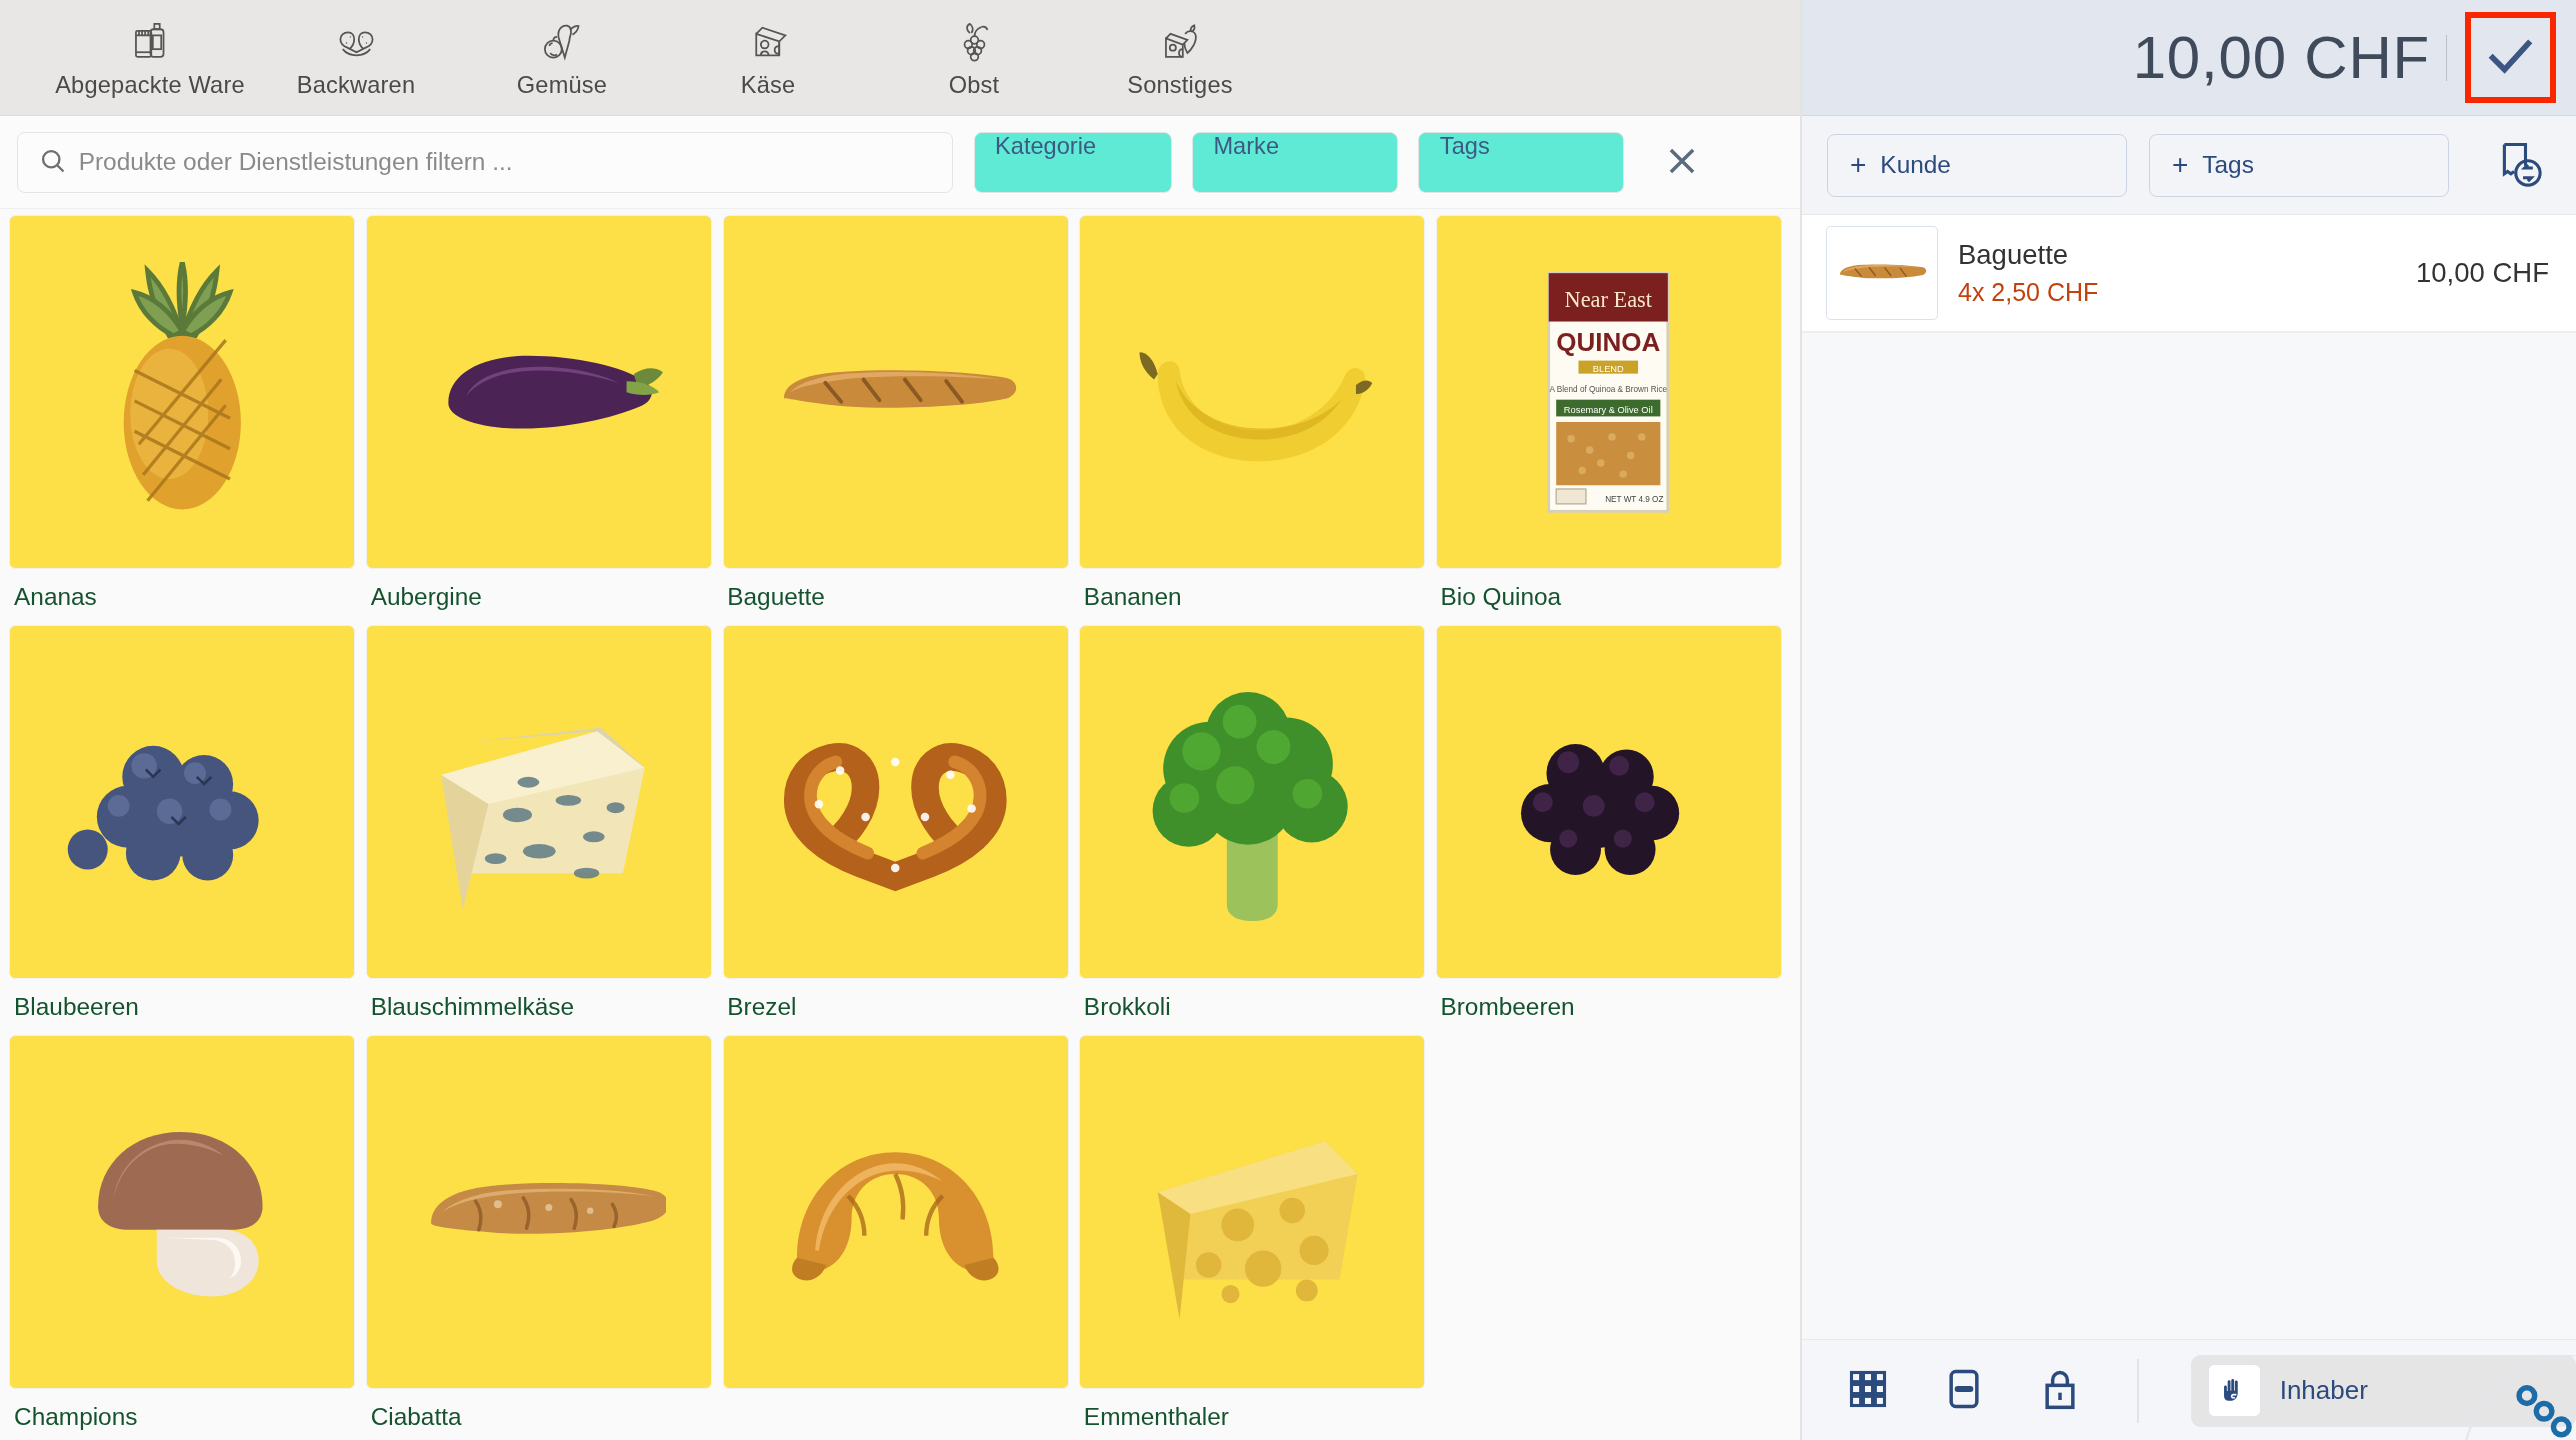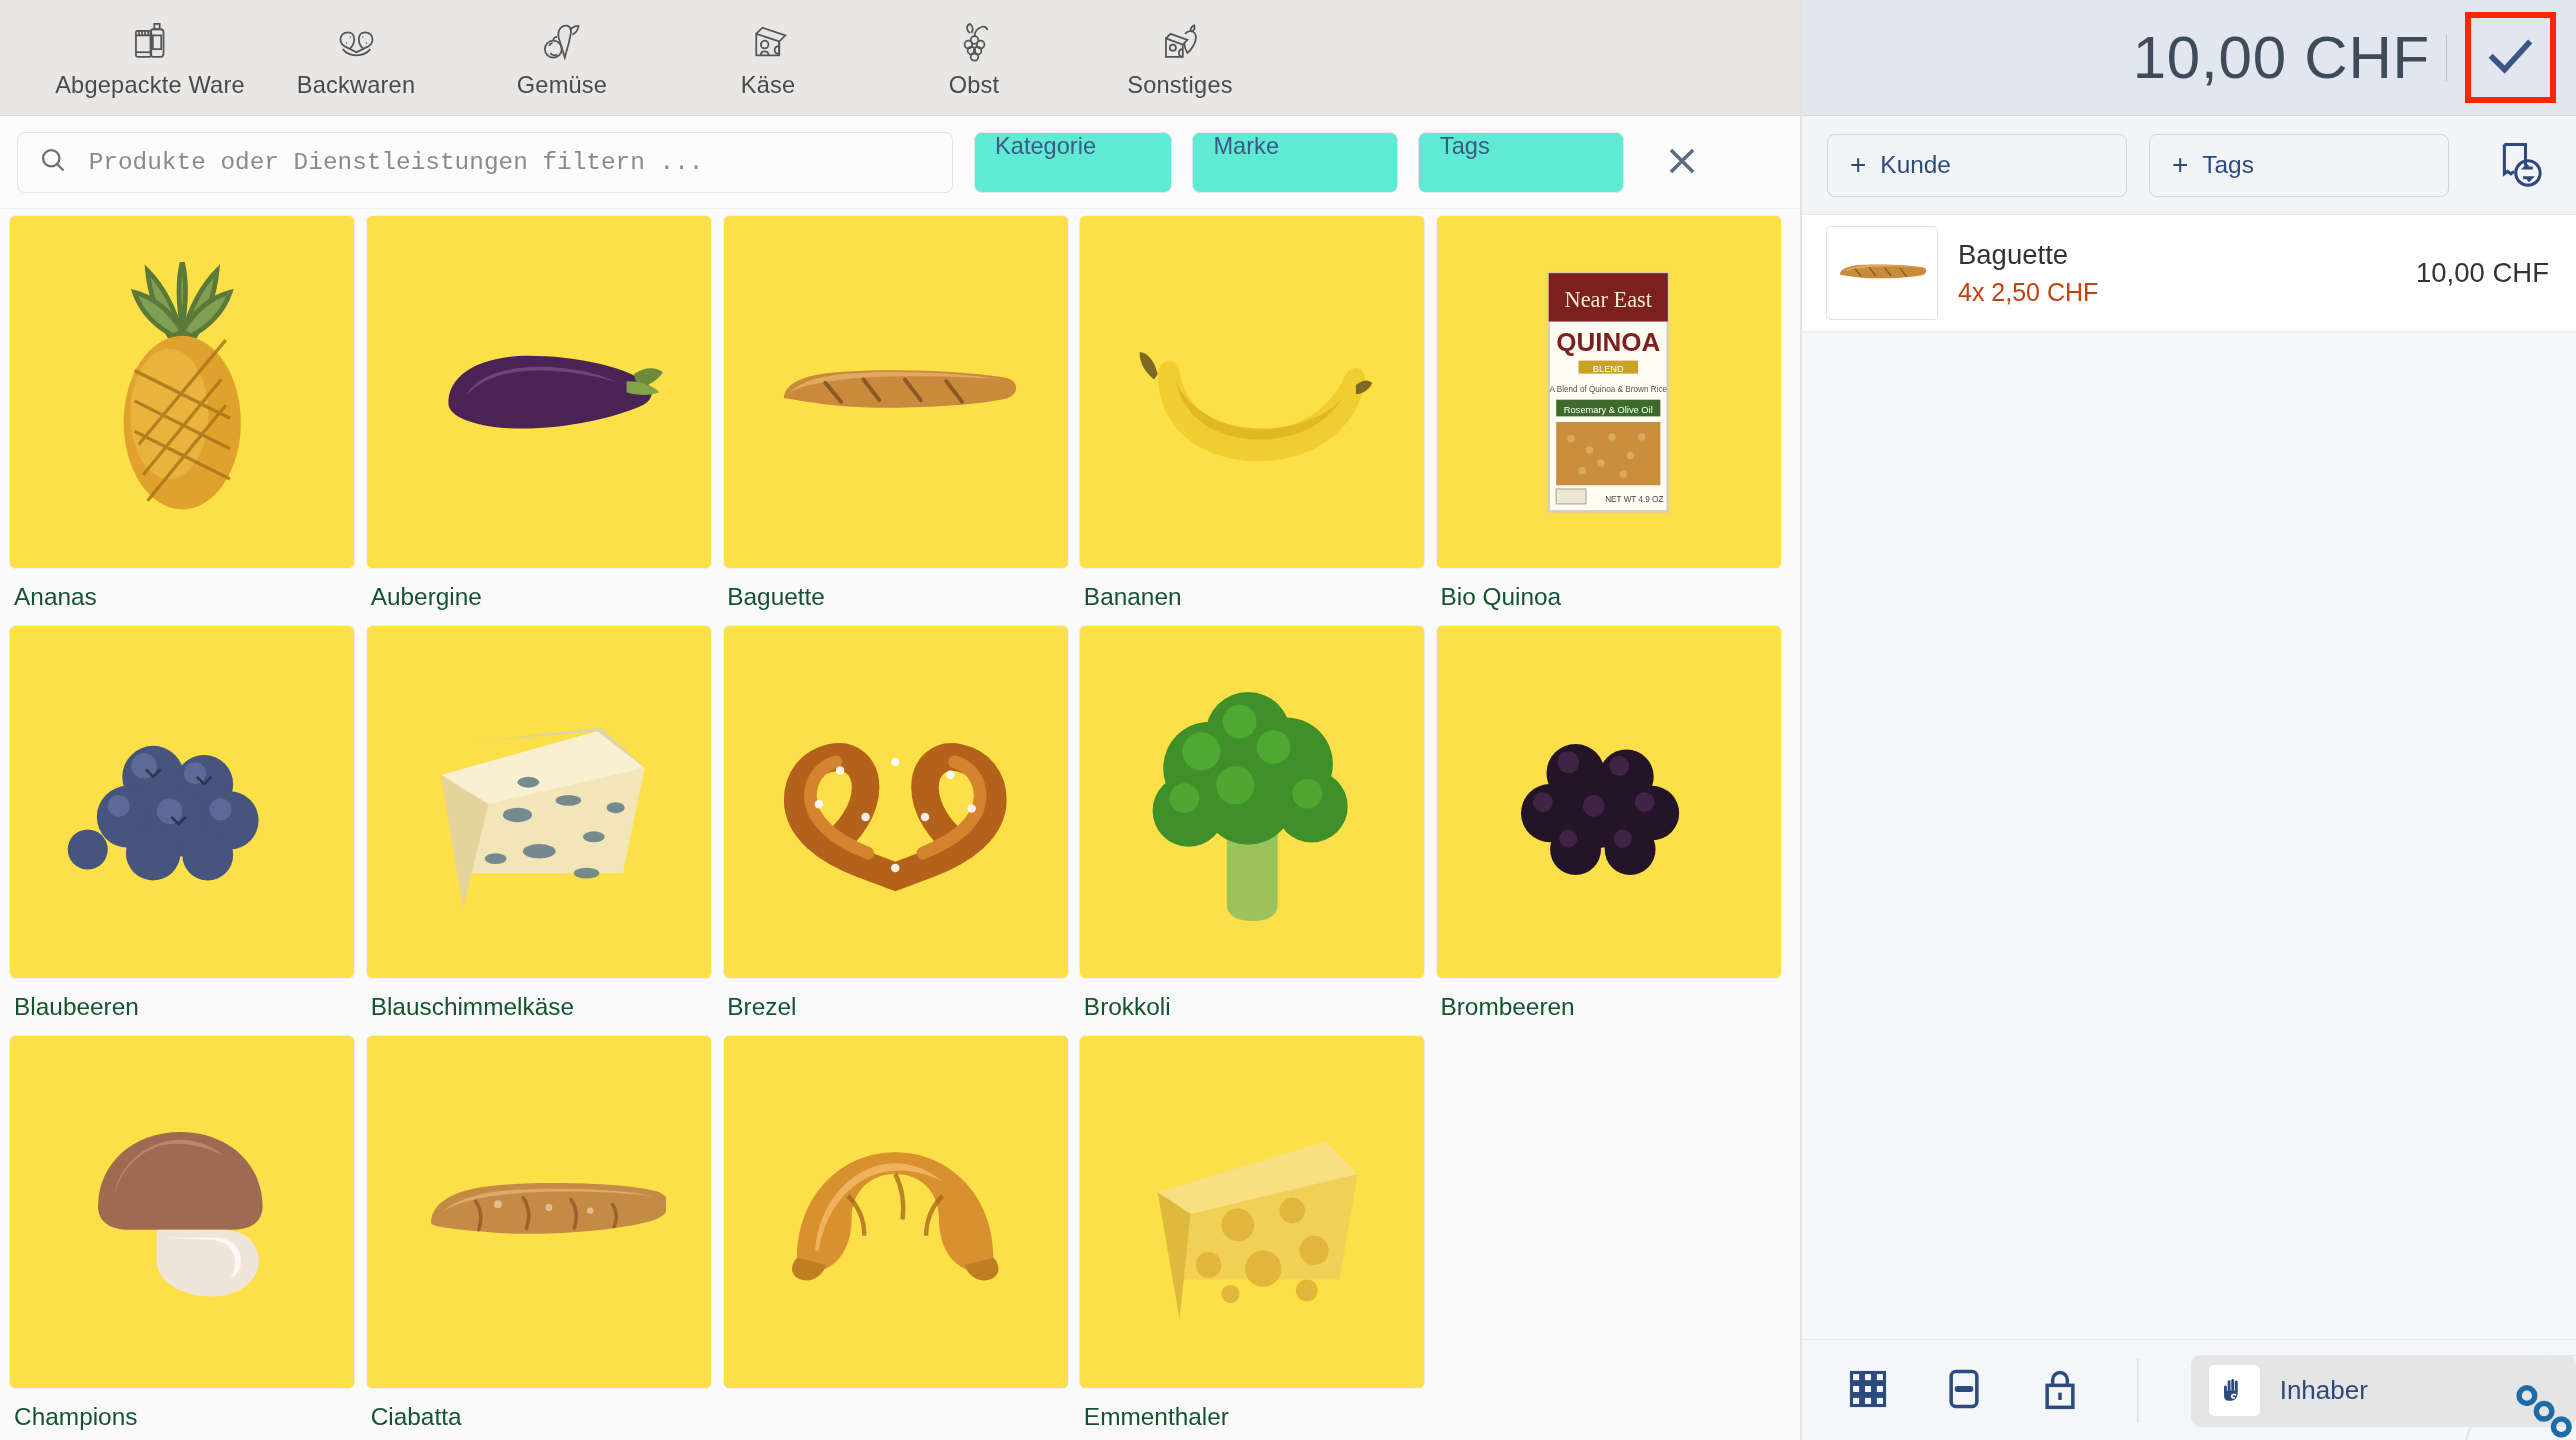--- a/index.html
+++ b/index.html
@@ -76,22 +76,21 @@
   }
   .search-box {
     flex: 0 0 936px;
     height: 61px;
     background: #fcfcfc;
     border: 1.6px solid #e4e4e4;
     border-radius: 7.9px;
     display: flex;
     align-items: center;
     padding: 0 20.4px;
-    gap: 22px;
-    font-family: Liberation Mono, monospace;
+    gap: 12px;
   }
   .search-box .ph {
     font-size: 24.4px;
     color: #8a8a8a;
     white-space: nowrap;
   }
   .chip {
     height: 61px;
     background: #5eead4;
     border: 1.6px solid #e4e4e4;

